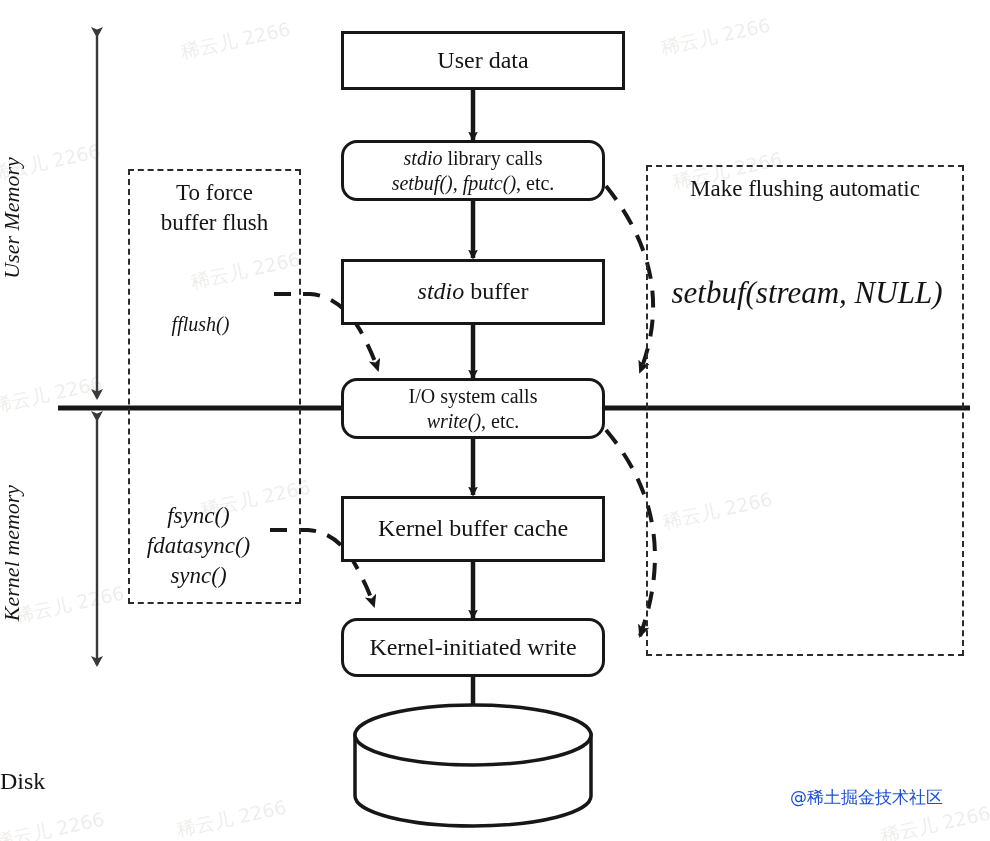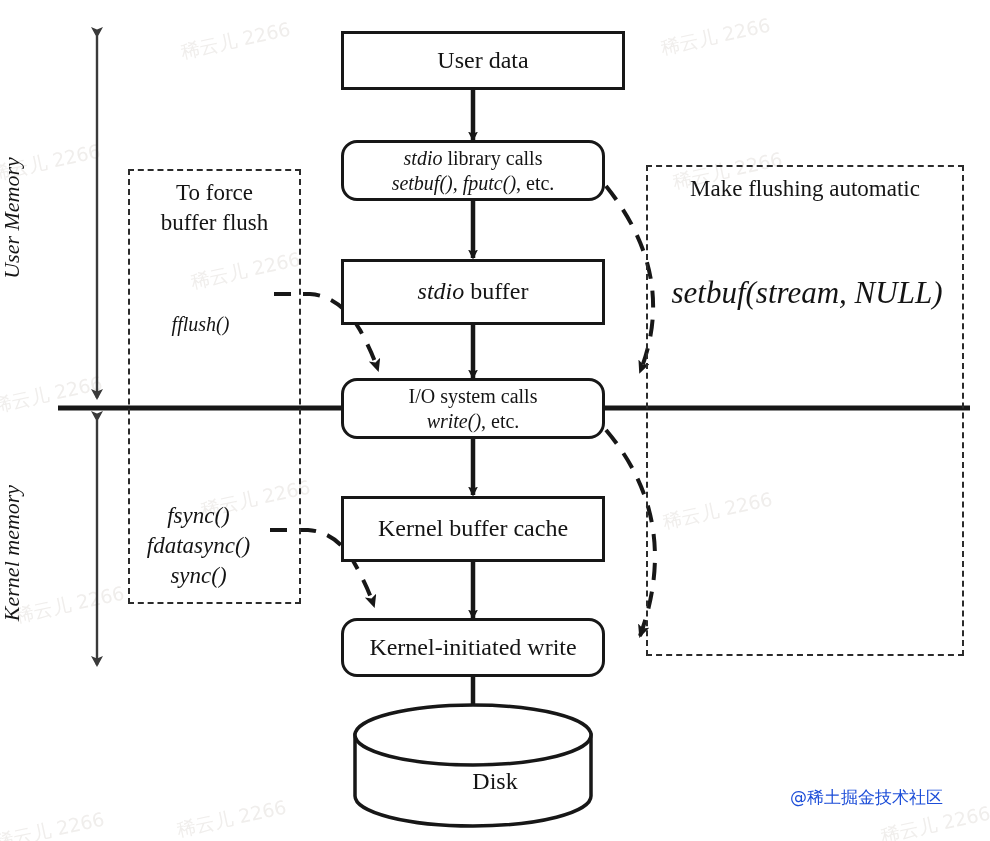--- a/index.html
+++ b/index.html
@@ -86,21 +86,20 @@
     font-size: 19px;
     font-family: "DejaVu Sans", sans-serif;
     white-space: nowrap;
     transform: rotate(-12deg);
     z-index: 0;
     pointer-events: none;
   }
   .disk-label {
     position: absolute;
     width: 100%;
-    text-align: center;
     font-size: 24px;
     z-index: 5;
   }
 </style>
 </head>
 <body>
 
 <div id="stage">
 
   <div class="bg-wm" style="left:180px; top:28px;">稀云儿 2266</div>

